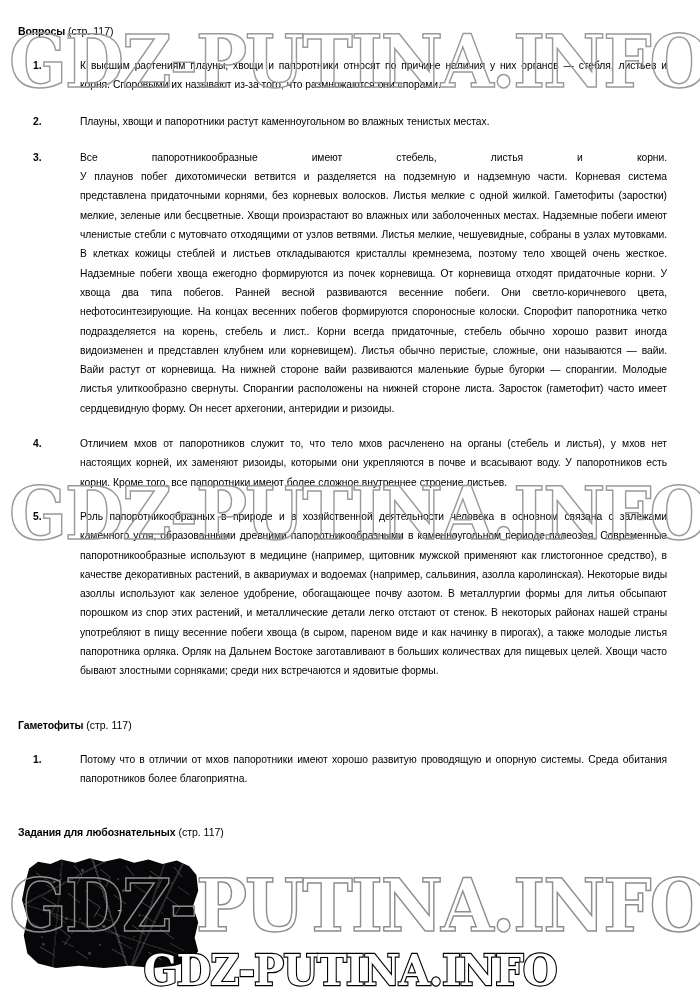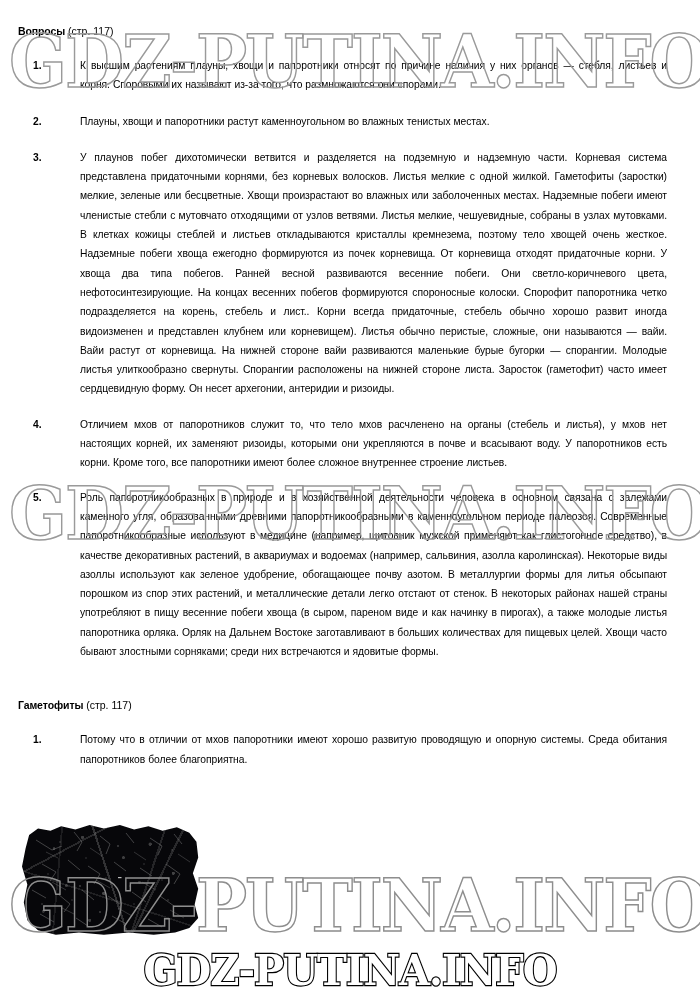--- a/index.html
+++ b/index.html
@@ -190,20 +190,21 @@
     </li>
 
     <li class="qitem" style="margin-top:17px;">
       <span class="num">2.</span>
       <p>Плауны, хвощи и папоротники растут каменноугольном во влажных тенистых местах.</p>
     </li>
 
     <li class="qitem" style="margin-top:17px;">
       <span class="num">3.</span>
       <p>
+        <span class="jline">Все папоротникообразные имеют стебель, листья и корни.</span>
         <span>У плаунов побег дихотомически ветвится и разделяется на подземную и надземную части. Корневая система представлена придаточными корнями, без корневых волосков. Листья мелкие с одной жилкой. Гаметофиты (заростки) мелкие, зеленые или бесцветные.</span>
         <span>Хвощи произрастают во влажных или заболоченных местах. Надземные побеги имеют членистые стебли с мутовчато отходящими от узлов ветвями. Листья мелкие, чешуевидные, собраны в узлах мутовками. В клетках кожицы стеблей и листьев откладываются кристаллы кремнезема, поэтому тело хвощей очень жесткое. Надземные побеги хвоща ежегодно формируются из почек корневища. От корневища отходят придаточные корни. У хвоща два типа побегов. Ранней весной развиваются весенние побеги. Они светло-коричневого цвета, нефотосинтезирующие. На концах весенних побегов формируются спороносные колоски.</span>
         <span>Спорофит папоротника четко подразделяется на корень, стебель и лист.. Корни всегда придаточные, стебель обычно хорошо развит иногда видоизменен и представлен клубнем или корневищем). Листья обычно перистые, сложные, они называются — вайи. Вайи растут от корневища. На нижней стороне вайи развиваются маленькие бурые бугорки — спорангии. Молодые листья улиткообразно свернуты. Спорангии расположены на нижней стороне листа. Заросток (гаметофит) часто имеет сердцевидную форму. Он несет архегонии, антеридии и ризоиды.</span>
       </p>
     </li>
 
     <li class="qitem" style="margin-top:16px;">
       <span class="num">4.</span>
       <p>Отличием мхов от папоротников служит то, что тело мхов расчленено на органы (стебель и листья), у мхов нет настоящих корней, их заменяют ризоиды, которыми они укрепляются в почве и всасывают воду. У папоротников есть корни. Кроме того, все папоротники имеют более сложное внутреннее строение листьев.</p>
     </li>
@@ -224,20 +225,24 @@
 
   <ul class="qlist">
     <li class="qitem" style="margin-top:18px;">
       <span class="num">1.</span>
       <p>Потому что в отличии от мхов папоротники имеют хорошо развитую проводящую и опорную системы. Среда обитания папоротников более благоприятна.</p>
     </li>
   </ul>
 
   <div class="spacer-22"></div>
 
+  <div class="section-heading">
+    <span class="h-strong">Задания для любознательных</span>
+    <span class="h-page">(стр. 117)</span>
+  </div>
 
   <div class="coal-figure">
     <div class="coal-rock"></div>
     <svg class="coal-streaks" viewBox="0 0 178 112" preserveAspectRatio="none">
       <g stroke="#7d7d7d" stroke-width="0.8" fill="none" opacity="0.75">
         <path d="M14,16 L30,26 L40,22"></path>
         <path d="M52,8 L60,18 L55,27"></path>
         <path d="M78,12 L88,20 L84,30"></path>
         <path d="M104,9 L112,19"></path>
         <path d="M128,14 L140,22 L136,31"></path>

